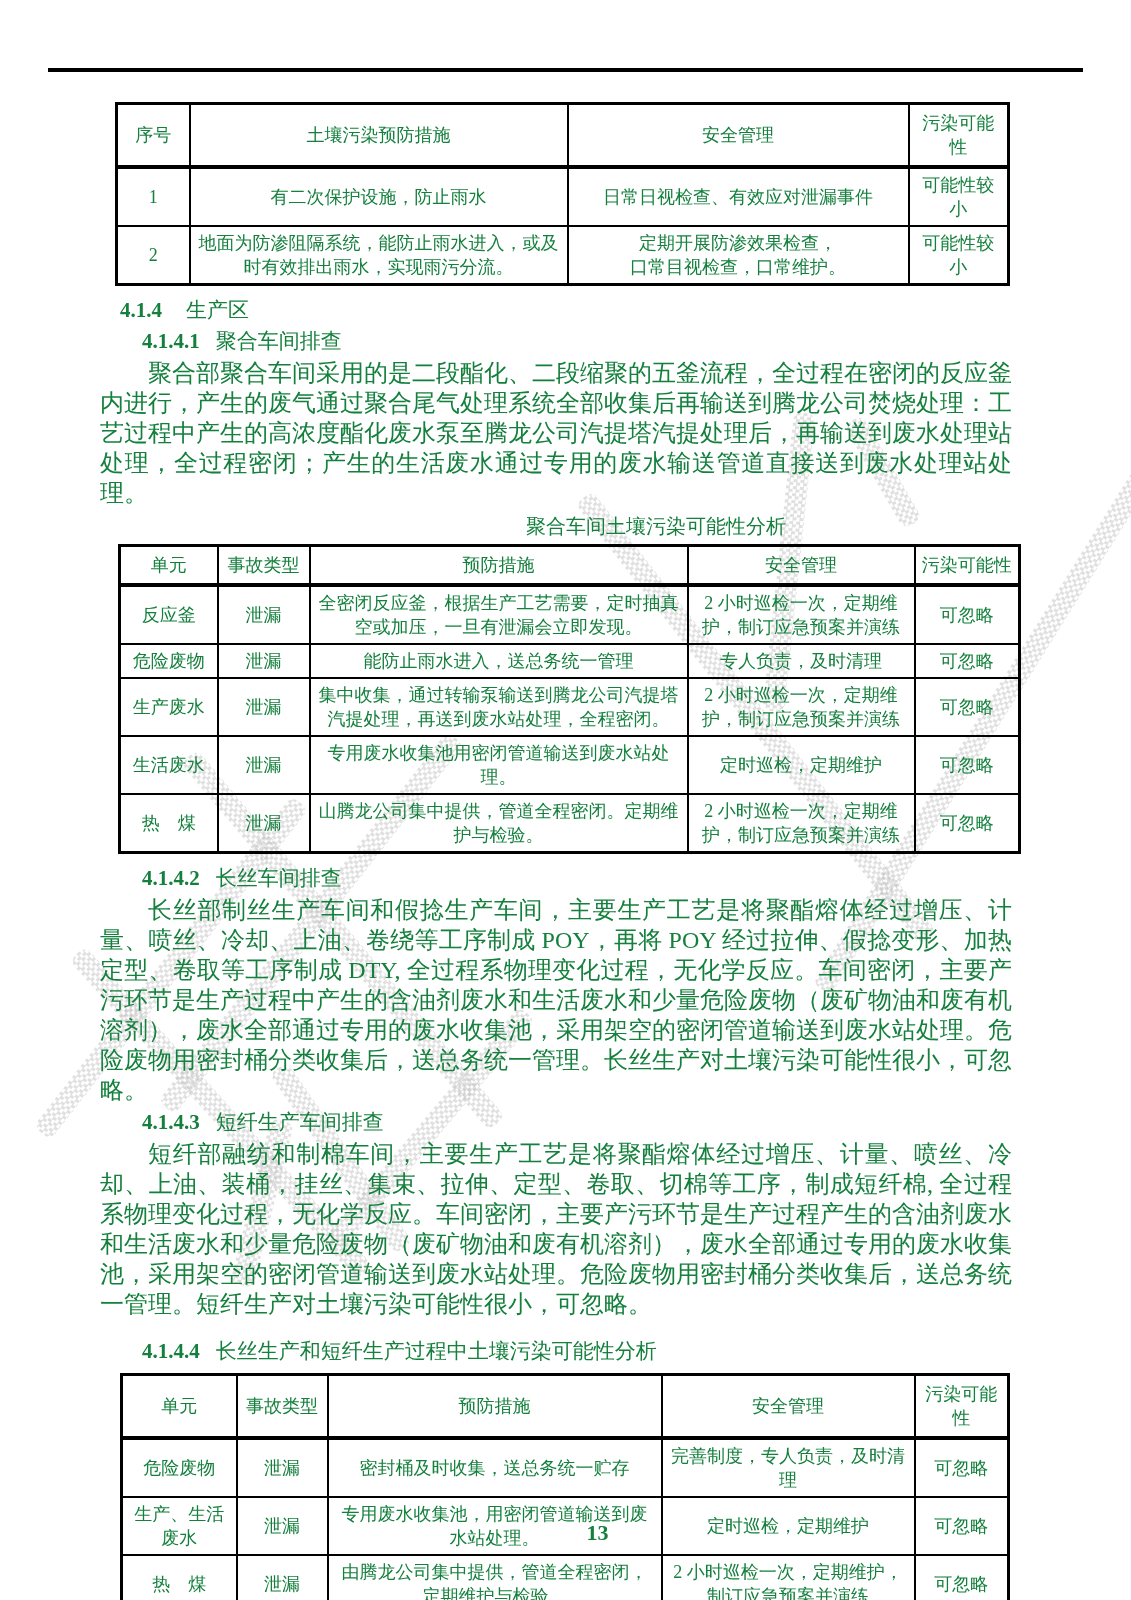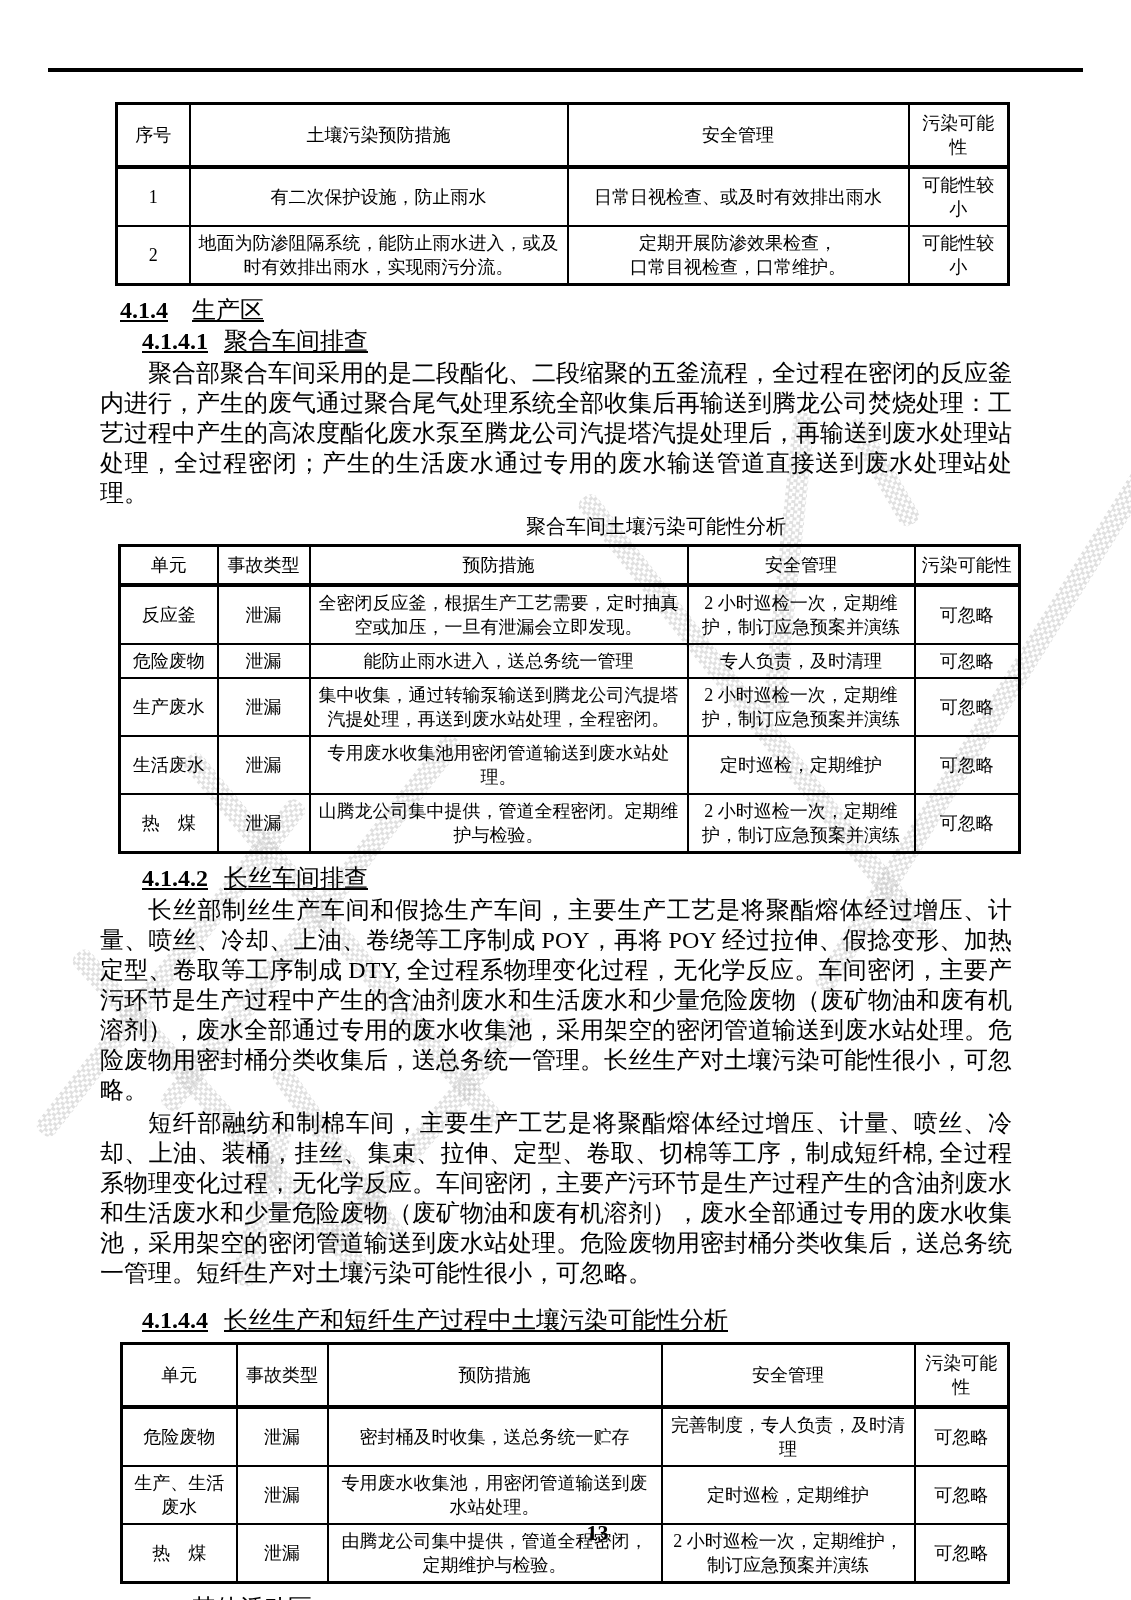--- a/index.html
+++ b/index.html
@@ -1,21 +1,21 @@
 <!DOCTYPE html>
 <html><head>
 <meta charset="utf-8">
 <style>
   html,body{margin:0;padding:0;background:#ffffff;}
   .page{
     position:relative;
     width:1131px;height:1600px;
     background:#ffffff;
     font-family:"Liberation Serif","DejaVu Serif",serif;
-    color:#000000;
+    color:#15803d;
     overflow:hidden;
     border-radius:16px;
   }
   
   .wm{position:absolute;inset:0;pointer-events:none;z-index:0;}
   .ws{
     position:absolute;opacity:.45;border-radius:9px;
     background:repeating-conic-gradient(#bcbcbc 0% 25%, rgba(255,255,255,0) 25% 50%);
     background-size:7px 7px;
   }
@@ -45,21 +45,21 @@
   table.t tr.head th{border-bottom:4px solid #000;padding:6px 4px;}
   .t1{width:892px;margin:0 0 0 15px;}
   .t1 td{padding:8px 6px;}
   .t2{width:900px;margin:2px 0 0 18px;}
   .t2 td{padding:3px 6px;}
   .t3{width:887px;margin:6px 0 0 20px;}
   .t3 td{padding:10px 8px;}
   .t3 tr.head th{padding:12px 4px;}
   td.al{text-align:left;}
   
-  .h3,.h4{font-size:24px;line-height:28px;text-decoration:underline;}
+  .h3,.h4{font-size:21px;line-height:28px;}
   .h3{margin:10px 0 0 20px;}
   .h4{margin:3px 0 3px 42px;}
   .h4.mt{margin-top:18px;margin-bottom:8px;}
   .hnum{font-weight:bold;margin-right:16px;}
   .h3 .hnum{margin-right:24px;}
   .para{font-size:24px;line-height:30px;text-align:justify;text-indent:2em;margin:3px 0;}
   .caption{font-size:20px;line-height:26px;margin:5px 0 5px 200px;text-align:center;}
   .pageno{position:absolute;top:1520px;left:0;width:100%;text-align:center;
           font-size:22px;font-weight:bold;z-index:1;padding-left:32px;}
 </style>
@@ -96,21 +96,21 @@
       <tbody>
           <tr class="head">
         <th>序号</th>
         <th>土壤污染预防措施</th>
         <th>安全管理</th>
         <th>污染可能性</th>
       </tr>
       <tr>
         <td>1</td>
         <td>有二次保护设施，防止雨水</td>
-        <td>日常日视检查、或及时有效排出雨水</td>
+        <td>日常日视检查、有效应对泄漏事件</td>
         <td>可能性较小</td>
       </tr>
       <tr>
         <td>2</td>
         <td>地面为防渗阻隔系统，能防止雨水进入，或及时有效排出雨水，实现雨污分流。</td>
         <td>定期开展防渗效果检查，
 口常目视检查，口常维护。</td>
         <td>可能性较小</td>
       </tr>
     </tbody>
@@ -178,20 +178,23 @@
         <td>可忽略</td>
       </tr>
     </tbody>
       </table>
 
     <div class="h4" style="margin-top:10px">
       <span class="hnum">4.1.4.2</span><span>长丝车间排查</span>
     </div>
     <p class="para">长丝部制丝生产车间和假捻生产车间，主要生产工艺是将聚酯熔体经过增压、计量、喷丝、冷却、上油、卷绕等工序制成 POY，再将 POY 经过拉伸、假捻变形、加热定型、卷取等工序制成 DTY, 全过程系物理变化过程，无化学反应。车间密闭，主要产污环节是生产过程中产生的含油剂废水和生活废水和少量危险废物（废矿物油和废有机溶剂），废水全部通过专用的废水收集池，采用架空的密闭管道输送到废水站处理。危险废物用密封桶分类收集后，送总务统一管理。长丝生产对土壤污染可能性很小，可忽略。</p>
 
+    <div class="h4">
+      <span class="hnum">4.1.4.3</span><span>短纤生产车间排查</span>
+    </div>
     <p class="para">短纤部融纺和制棉车间，主要生产工艺是将聚酯熔体经过增压、计量、喷丝、冷却、上油、装桶，挂丝、集束、拉伸、定型、卷取、切棉等工序，制成短纤棉, 全过程系物理变化过程，无化学反应。车间密闭，主要产污环节是生产过程产生的含油剂废水和生活废水和少量危险废物（废矿物油和废有机溶剂），废水全部通过专用的废水收集池，采用架空的密闭管道输送到废水站处理。危险废物用密封桶分类收集后，送总务统一管理。短纤生产对土壤污染可能性很小，可忽略。</p>
 
     <div class="h4 mt">
       <span class="hnum">4.1.4.4</span><span>长丝生产和短纤生产过程中土壤污染可能性分析</span>
     </div>
 
     <table class="t t3">
       <colgroup>
           <col style="width:115px">
           <col style="width:91px">

